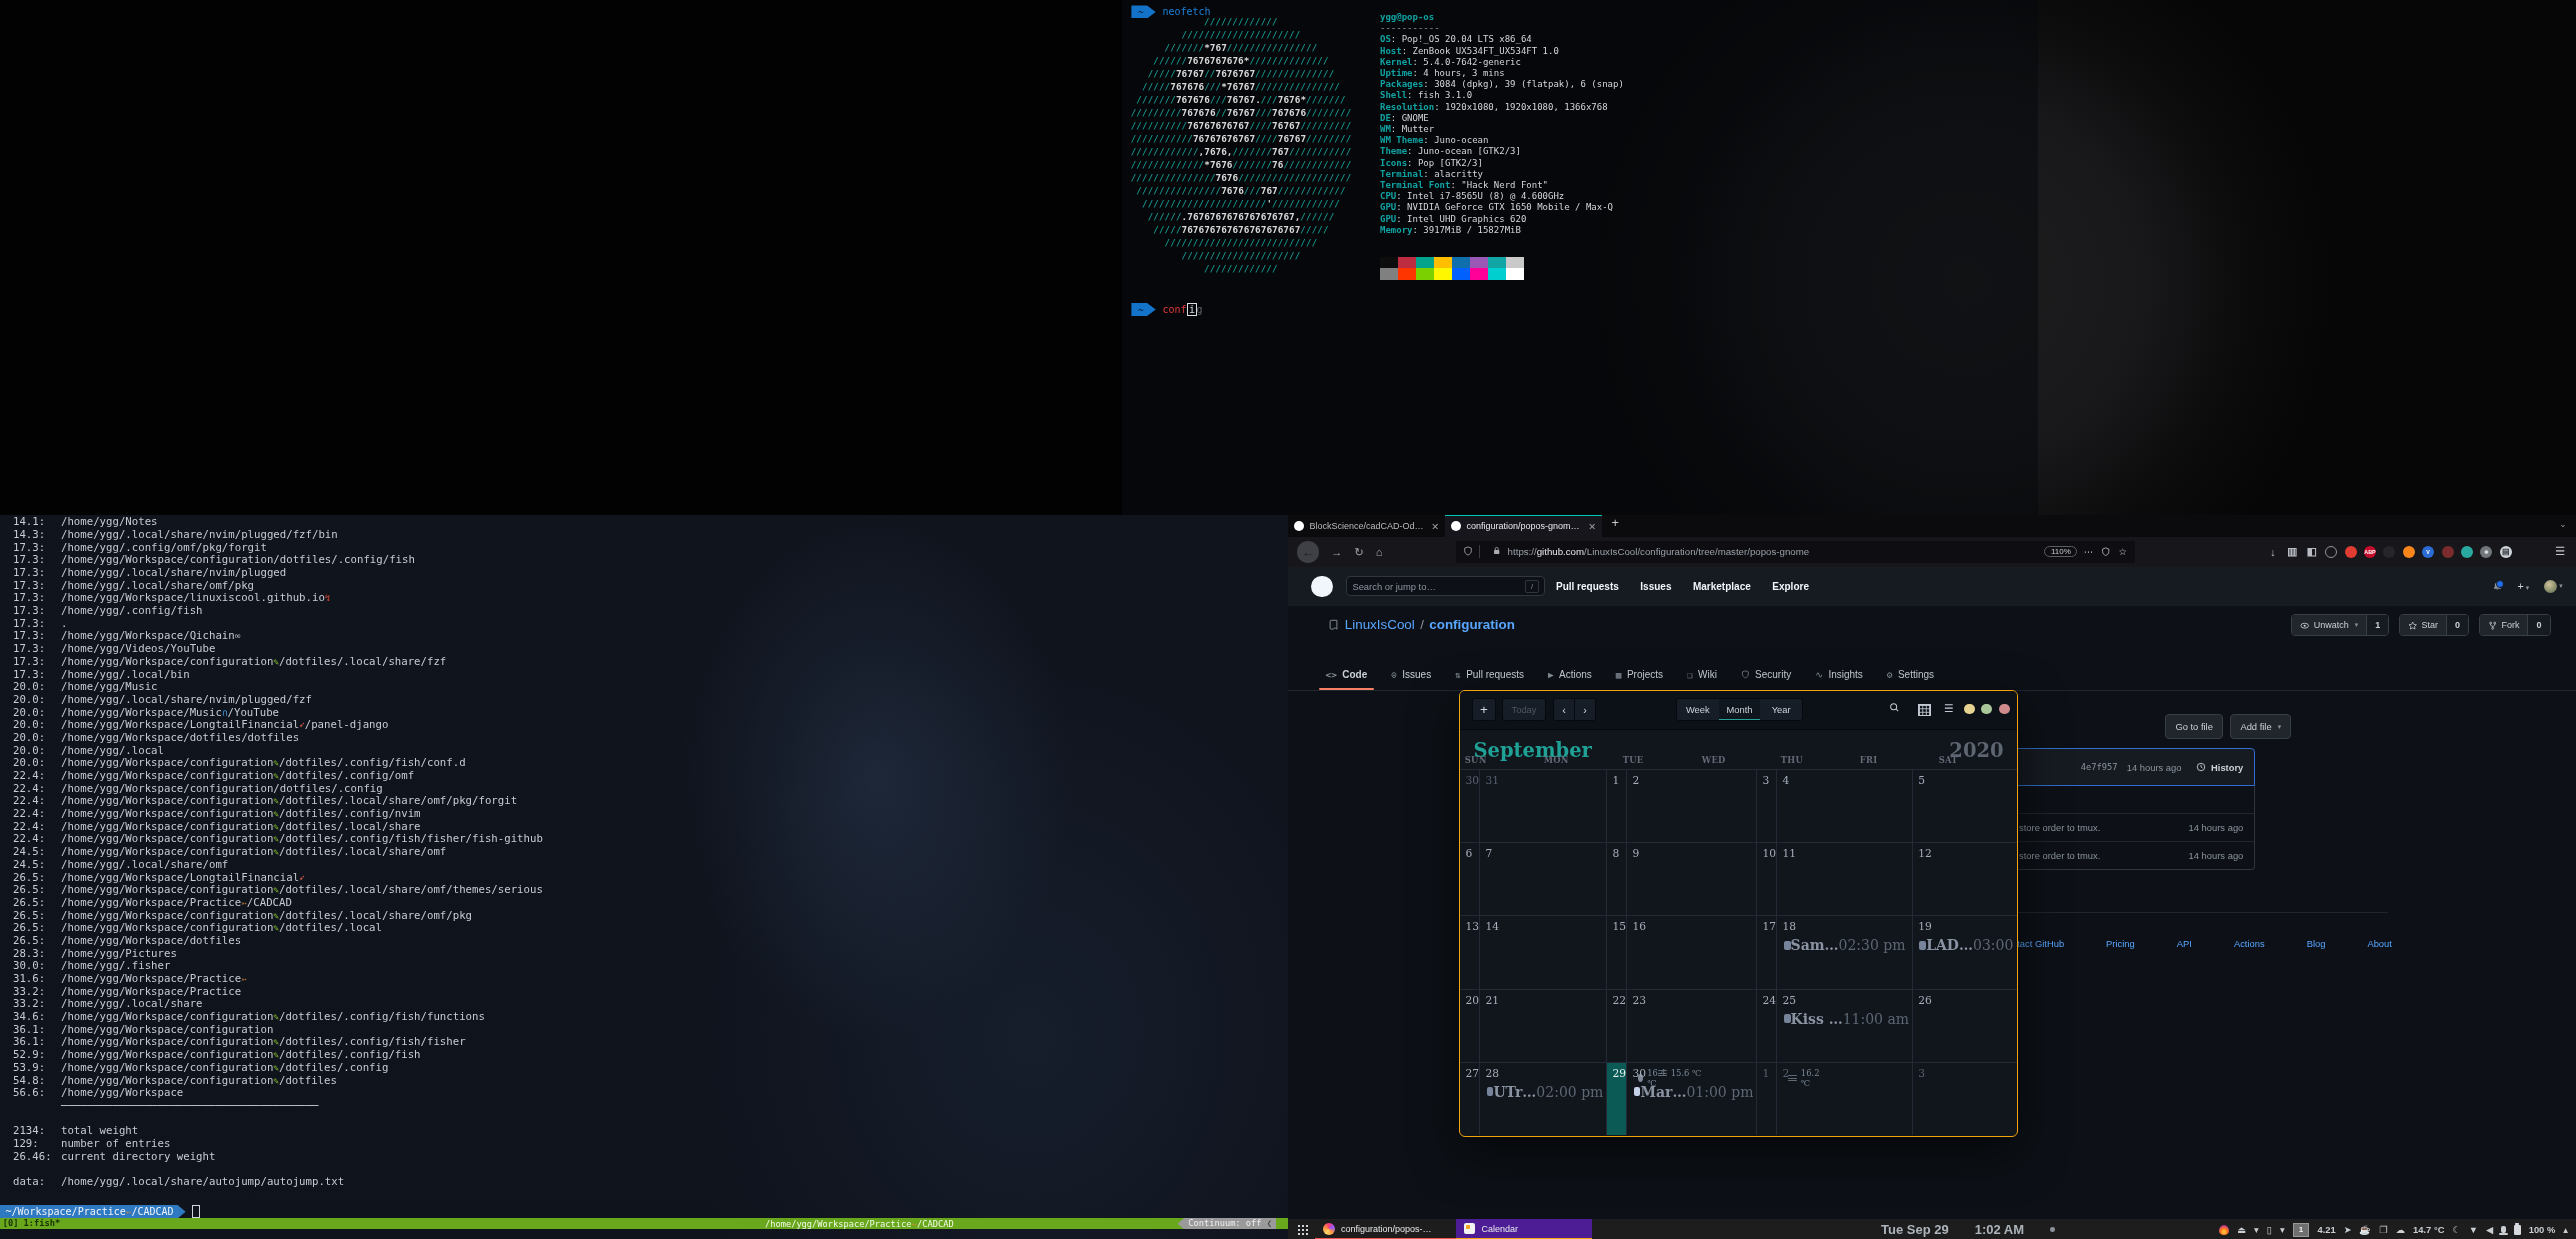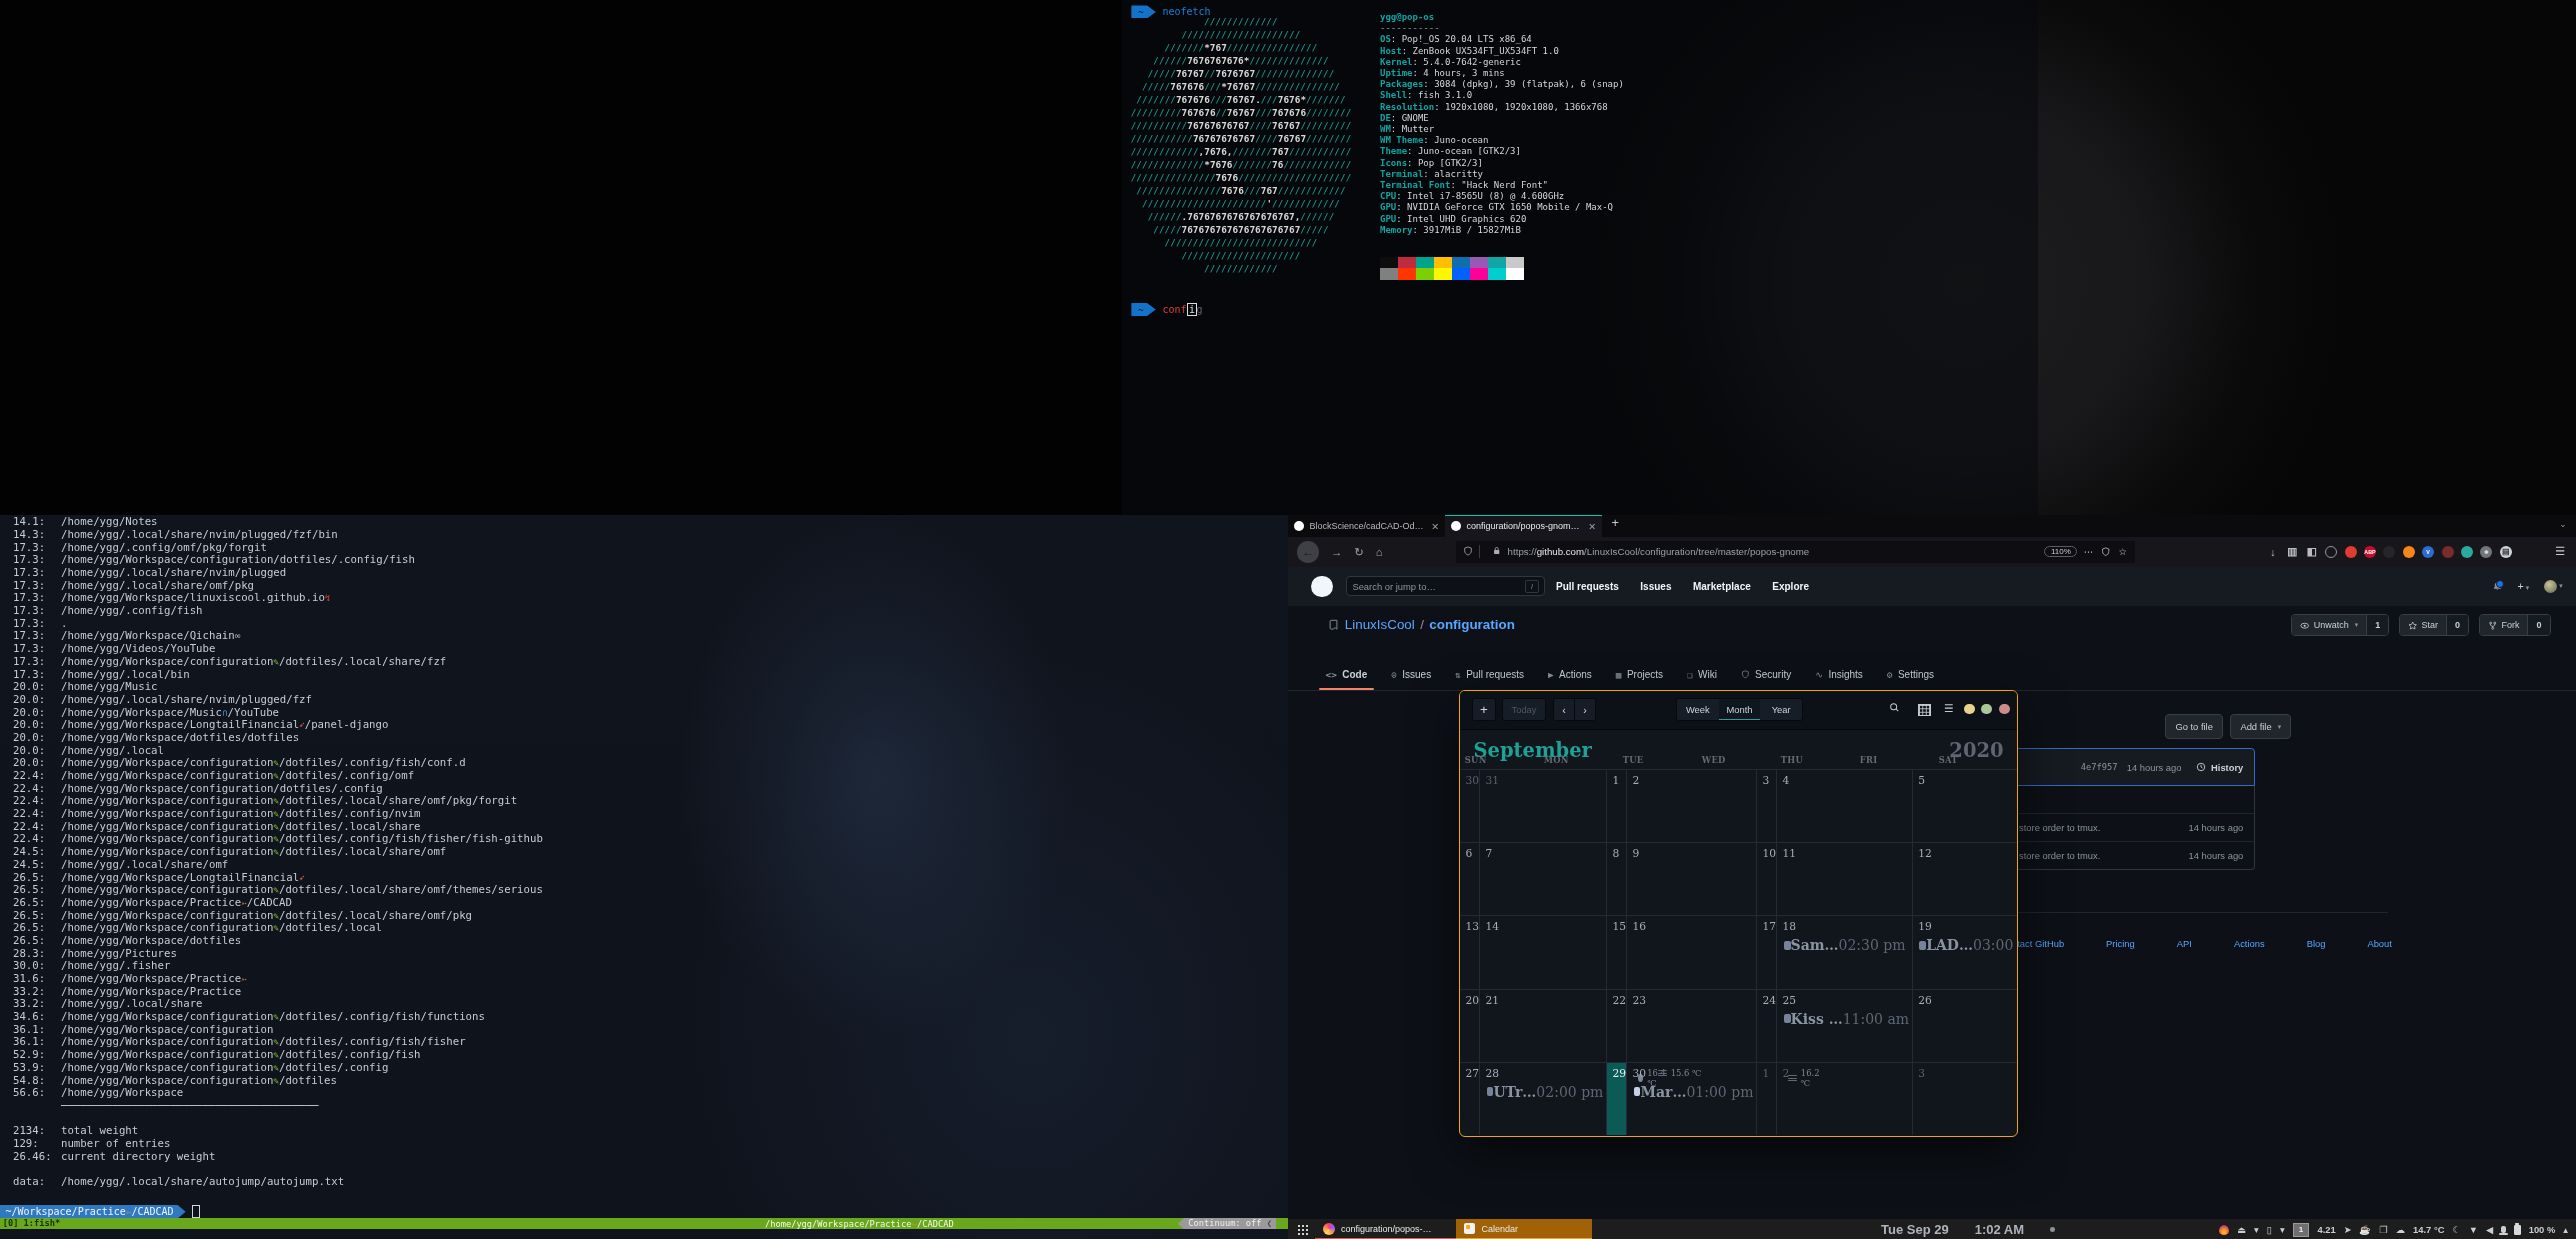--- a/index.html
+++ b/index.html
@@ -179,21 +179,21 @@
   .evt .etime{color:#5d6673;}
 
   
   #taskbar{left:1288px;top:1219px;width:1288px;height:21px;background:#1d1d1d;}
   #apps-grid{position:absolute;left:9.4px;top:4.7px;width:11.4px;height:11.4px;
     background-image:radial-gradient(circle, #cfd3d7 0.8px, transparent 0.9px);
     background-size:4px 4px;background-position:0 0;}
   .task{position:absolute;top:0;height:21px;display:flex;align-items:center;gap:6px;padding:0 8px;box-sizing:border-box;
     font-size:9px;color:#e8eaec;}
   #task-ff{left:27px;width:141px;border-bottom:2px solid #f0544c;}
-  #task-cal{left:168px;width:136px;background:#a16207;border-bottom:2px solid #f3a712;}
+  #task-cal{left:168px;width:136px;background:#4c1d95;border-bottom:2px solid #f3a712;}
   #ff-task-icon{width:12px;height:12px;border-radius:50%;flex:none;
     background:conic-gradient(from 210deg,#ffd567,#ff9640,#ff3d6e,#9059ff,#ff9640,#ffd567);}
   #cal-task-icon{width:11.4px;height:11.4px;border-radius:2px;background:#f2f2f2;position:relative;flex:none;}
   #cal-task-icon::after{content:"";position:absolute;left:2px;top:2px;width:4px;height:4px;background:#f5a623;border-radius:0.7px;}
   #clock{position:absolute;left:593px;top:0;height:21px;display:flex;align-items:center;gap:26px;
     font-size:13px;font-weight:bold;color:#adb4bb;}
   #clock .cdot{width:4.7px;height:4.7px;border-radius:50%;background:#8a9199;}
   #tray{position:absolute;right:8px;top:0;height:21px;display:flex;align-items:center;gap:8px;
     font-size:9.4px;color:#c9ced3;font-weight:bold;}
   .tray-glyph{font-size:9.4px;font-weight:normal;}

